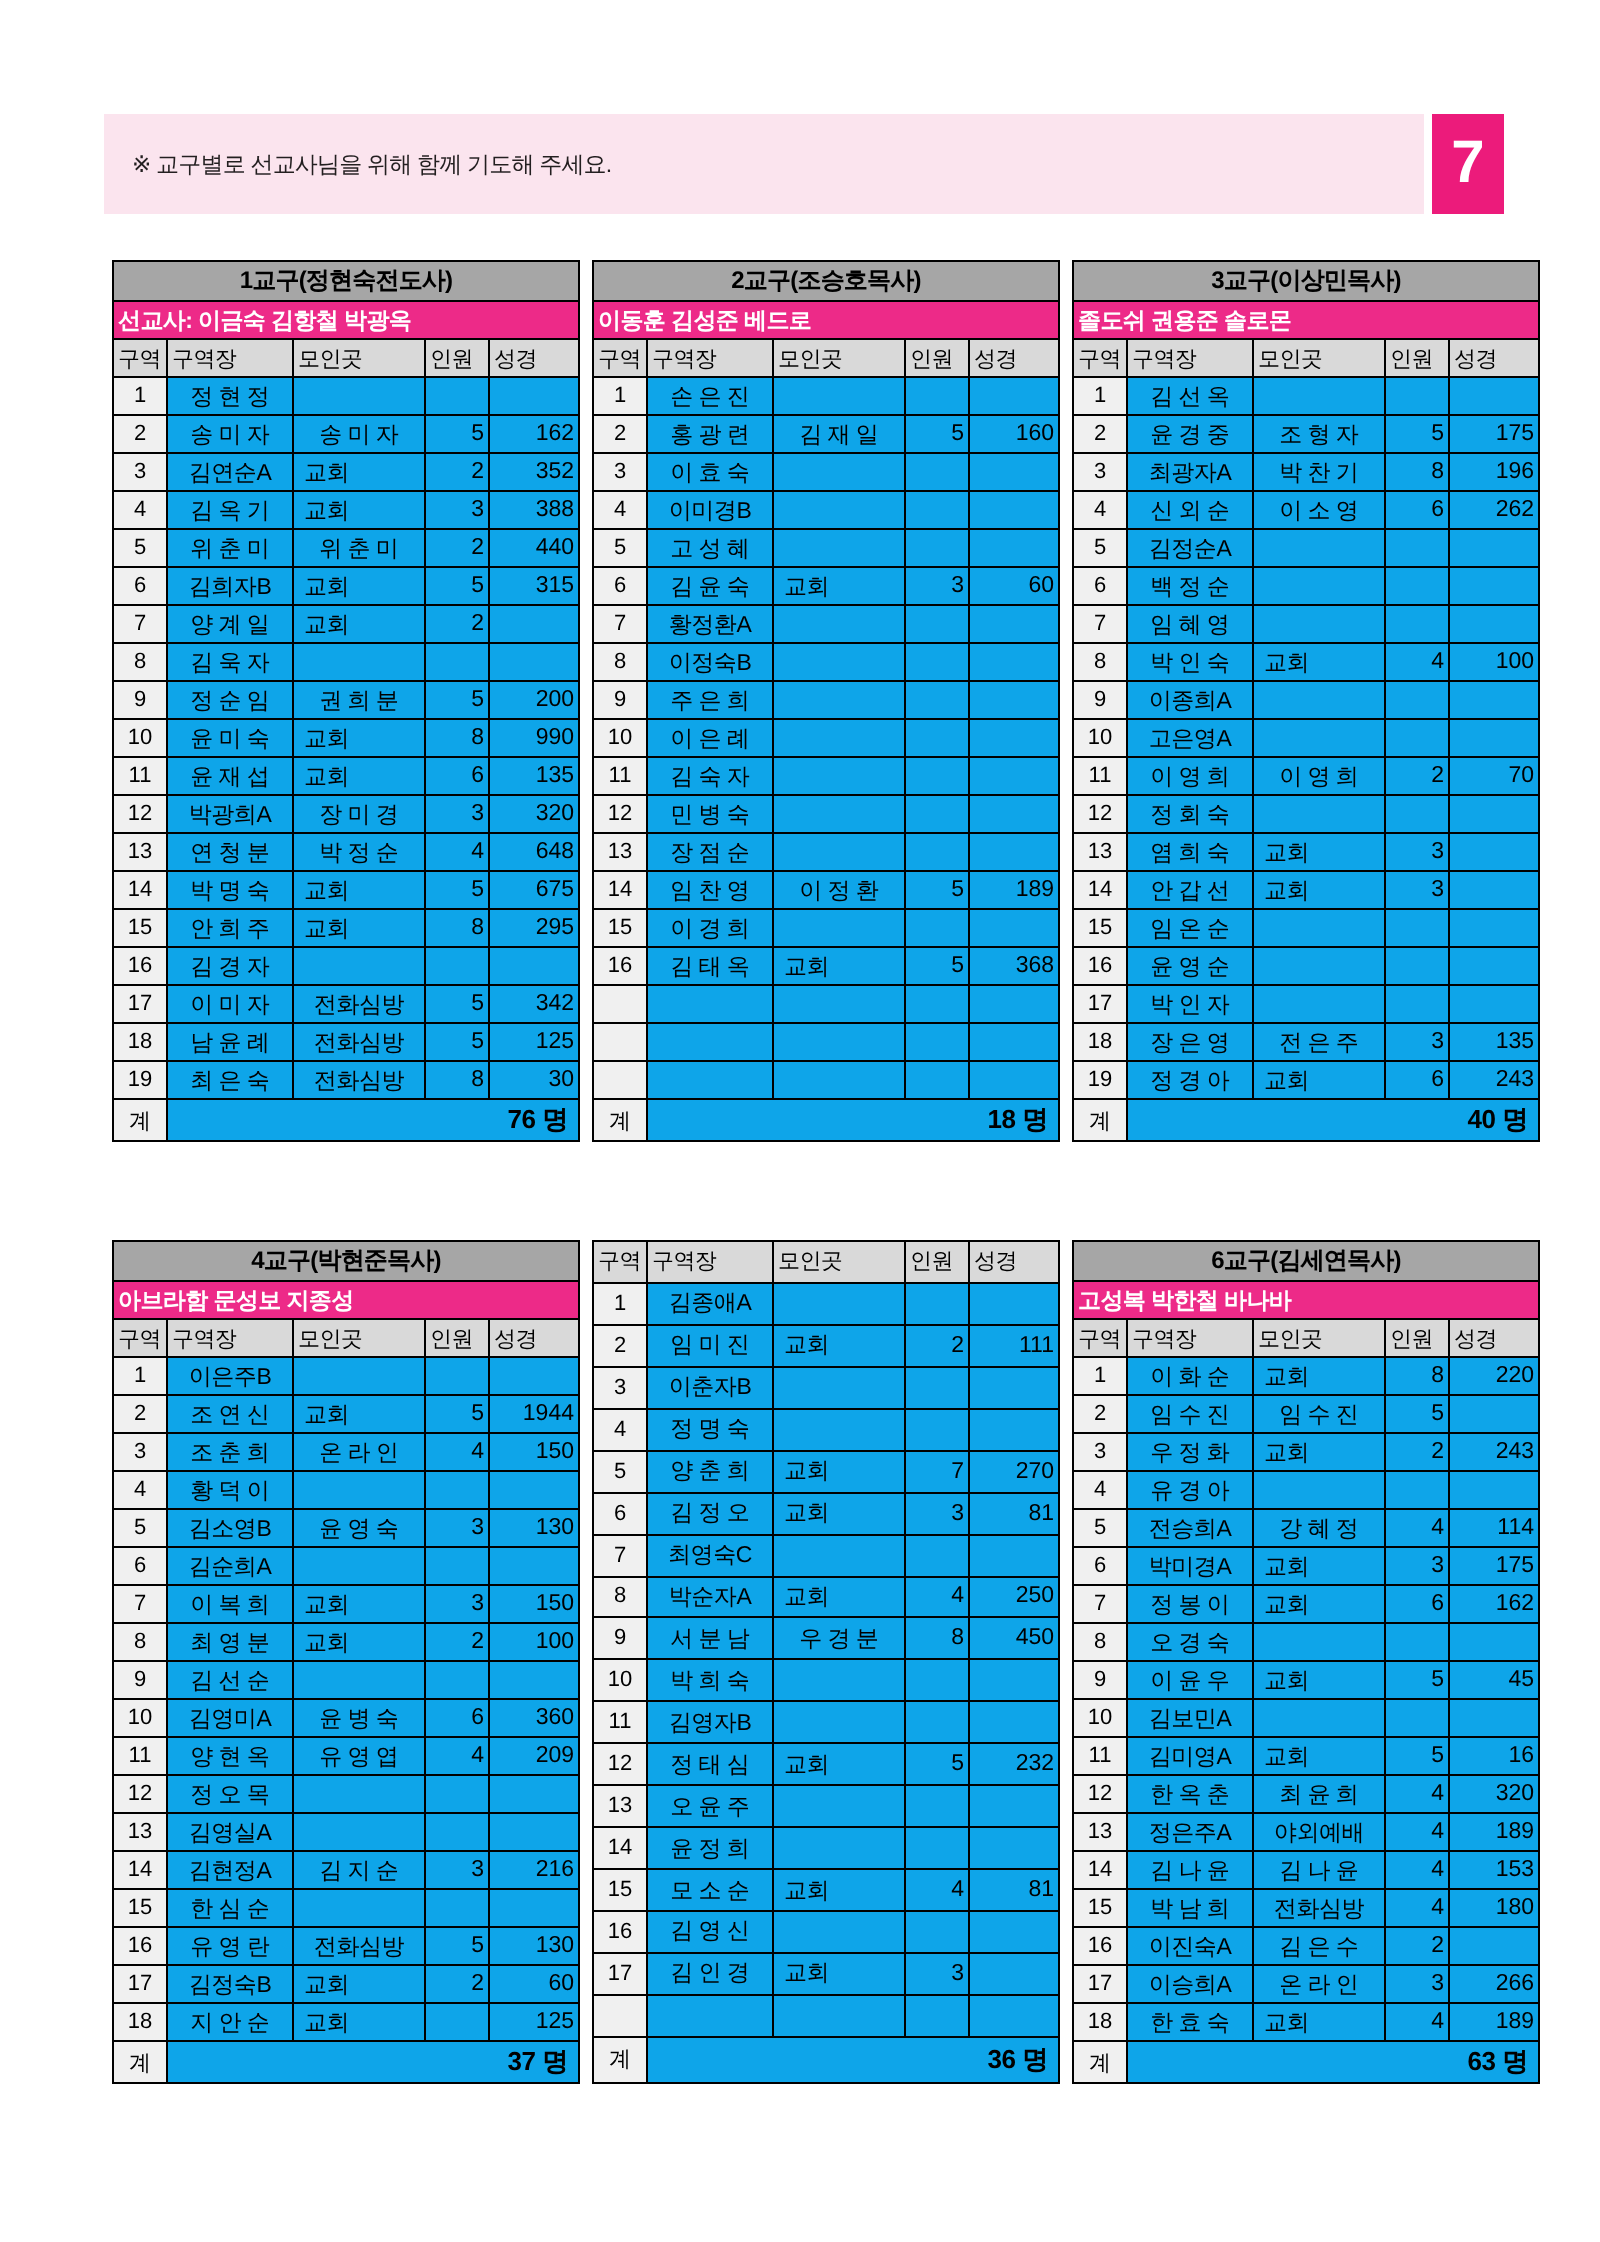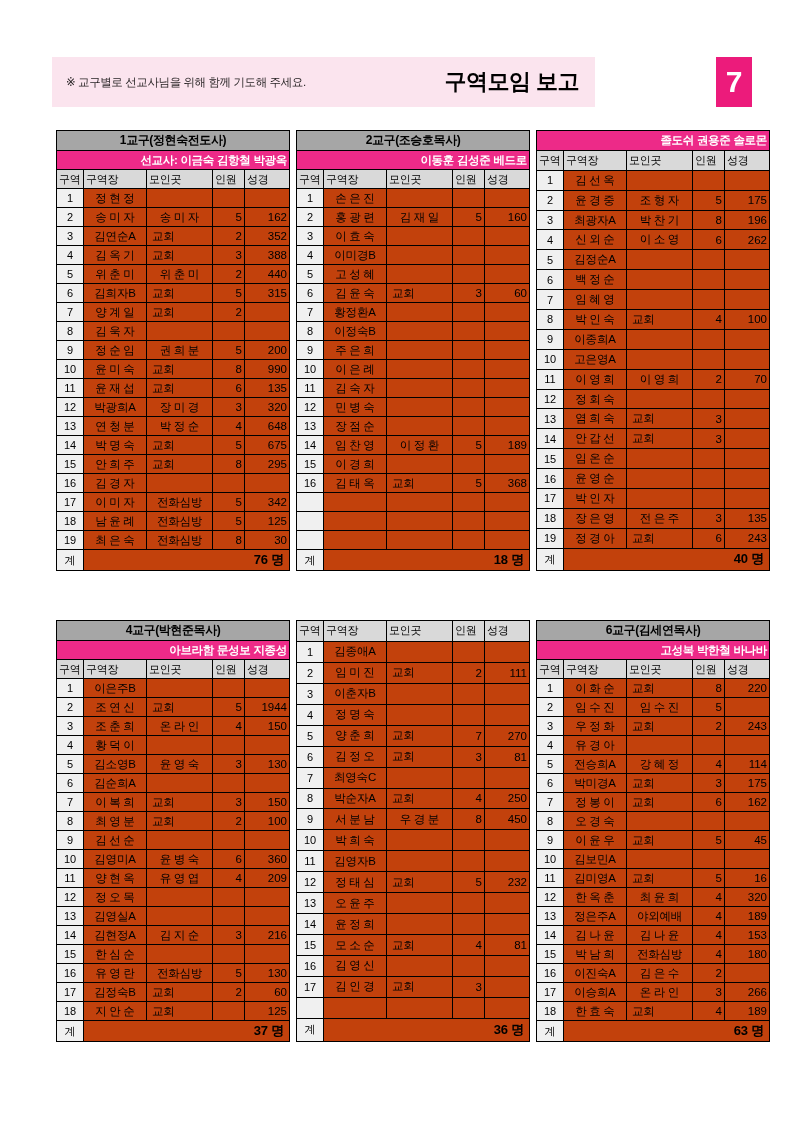--- a/index.html
+++ b/index.html
@@ -21,21 +21,21 @@
     width: 800px;
     height: 1121px;
     box-sizing: border-box;
   }
 
   
   .header-band {
     position: absolute;
     left: 52px;
     top: 57px;
-    width: 543px;
+    width: 660px;
     height: 50px;
     background: #fbe4ee;
     display: flex;
     align-items: center;
     box-sizing: border-box;
     padding: 0 16px 0 14px;
   }
   .header-note {
     font-size: 11.5px;
     color: #231f20;
@@ -72,21 +72,21 @@
     display: flex;
     gap: 0;
   }
   .block-top  { left: 56px; top: 130px; }
   .block-bot  { left: 56px; top: 620px; }
 
   .dist-table {
     border-collapse: collapse;
     table-layout: fixed;
     font-size: 10.5px;
-    background: #c2410c;
+    background: #0ea5e9;
   }
   .dist-table + .dist-table { margin-left: 6px; }
 
   .dist-table td, .dist-table th {
     border: 1px solid #000000;
     height: 19px;
     padding: 0 2px;
     box-sizing: border-box;
     overflow: hidden;
     white-space: nowrap;
@@ -108,21 +108,21 @@
     font-size: 12px;
     font-weight: bold;
     height: 20px;
     letter-spacing: -0.4px;
     color: #000000;
   }
   
   .t-miss td {
     background: #ed2a88;
     color: #ffffff;
-    text-align: right;
+    text-align: left;
     font-size: 11.5px;
     font-weight: bold;
     height: 19px;
     letter-spacing: -0.3px;
   }
   
   .t-head td {
     background: #d9d9d9;
     text-align: left;
     font-size: 11px;
@@ -169,21 +169,20 @@
     letter-spacing: -0.2px;
   }
 </style>
 </head>
 <body>
 
 <div class="page">
 
   <div class="header-band">
     <div class="header-note">※ 교구별로 선교사님을 위해 함께 기도해 주세요.</div>
-    <div class="header-title">구역모임 보고</div>
   </div>
   <div class="page-number">7</div>
 
   <div class="block block-top">
       <table class="dist-table">
         <colgroup>
           <col class="c-no">
           <col class="c-lead">
           <col class="c-place">
           <col class="c-ppl">
@@ -505,20 +504,23 @@
       </table>
       <table class="dist-table">
         <colgroup>
           <col class="c-no">
           <col class="c-lead">
           <col class="c-place">
           <col class="c-ppl">
           <col class="c-bible">
         </colgroup>
         <tbody>
+          <tr class="t-title">
+            <td colspan="5">3교구(이상민목사)</td>
+          </tr>
           <tr class="t-miss">
             <td colspan="5">졸도쉬 권용준 솔로몬</td>
           </tr>
           <tr class="t-head">
             <td>구역</td>
             <td>구역장</td>
             <td>모인곳</td>
             <td>인원</td>
             <td>성경</td>
           </tr>

